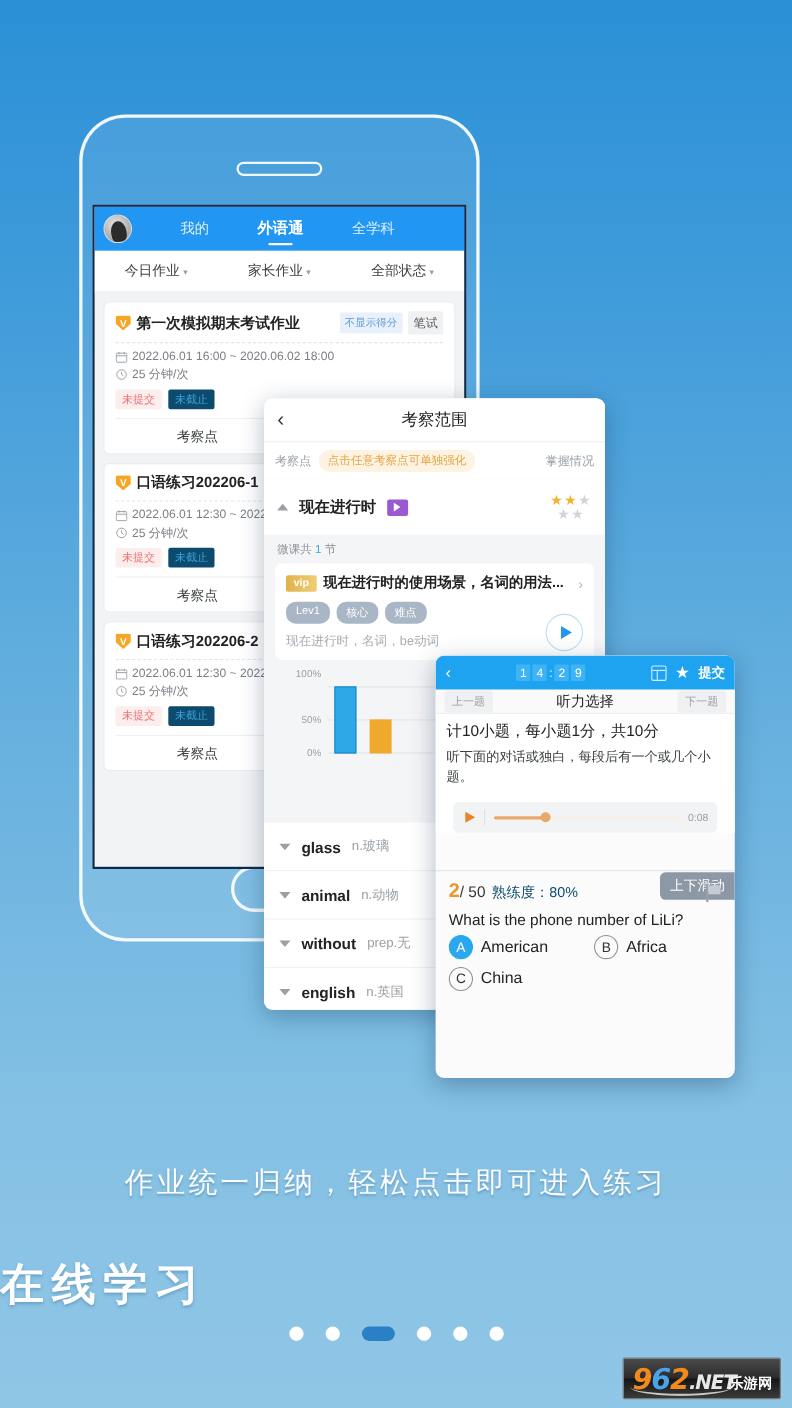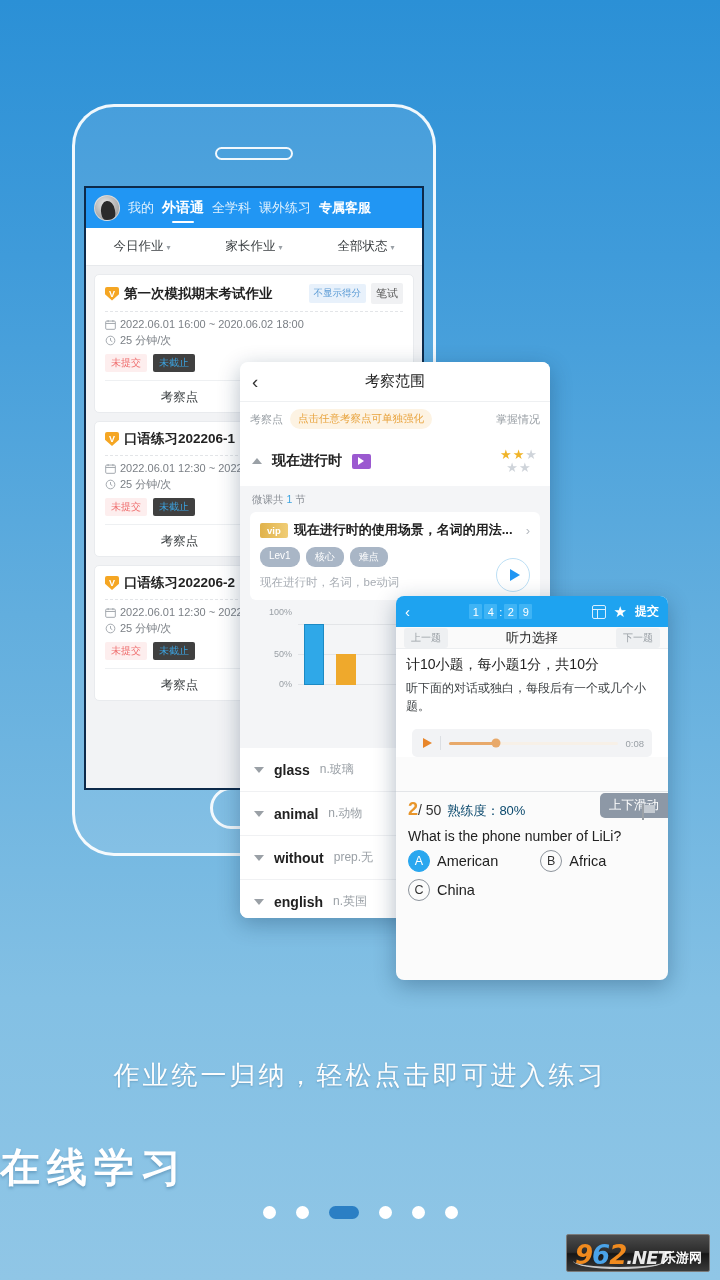--- a/index.html
+++ b/index.html
@@ -61,21 +61,21 @@
     width: 26px; height: 26px; border-radius: 50%;
     background: radial-gradient(circle at 42% 34%, #e9e9e9 0%, #bdbdbd 45%, #8d8d8d 100%);
     position: relative; overflow: hidden; flex: none;
     border: 1px solid rgba(255,255,255,0.5);
   }
   .avatar::after{
     content:""; position:absolute; left:6px; top:5px;
     width:14px; height:20px; border-radius:50% 50% 40% 40%;
     background:#2b2b2b; transform: rotate(-8deg);
   }
-  .s1-nav-item { color:#dff0fd; font-size:13px; white-space:nowrap; }
+  .s1-nav-item { color:#dff0fd; font-size:13px; white-space:nowrap;margin-left:36px; }
   .s1-nav-item.active { color:#fff; font-weight:bold; font-size:14px; position:relative; }
   .s1-nav-item.active::after{
     content:""; position:absolute; left:50%; transform:translateX(-50%);
     bottom:-6px; width:22px; height:2px; background:#fff; border-radius:2px;
   }
   .s1-nav-item.clipped{ overflow:hidden; }
   .s1-nav-item.strong { color:#fff; font-weight:bold; }
 
   .s1-filters {
     height: 38px; background:#fff;
@@ -107,21 +107,21 @@
   }
   .tag-plain{
     font-size:11px; color:#555; background:#f0f1f3;
     padding:3px 5px; border-radius:2px; white-space:nowrap;
   }
   .hw-divider{ border-top:1px dashed #e3e5e8; margin:7px 0 6px 0; }
   .hw-meta{ font-size:11px; color:#7a7f85; display:flex; align-items:center; gap:4px; margin-bottom:3px; }
   .mini-ico{ width:11px;height:11px; flex:none; }
   .hw-status{ display:flex; gap:6px; margin:6px 0 8px 0; }
   .st-red{ font-size:10px;color:#ef6f6f;background:#fdeeee;padding:2px 6px;border-radius:2px; }
-  .st-blue{ font-size:10px;color:#3ba3e0;background:#404040;padding:2px 6px;border-radius:2px; }
+  .st-blue{ font-size:10px;color:#3ba3e0;background:#0c4a6e;padding:2px 6px;border-radius:2px; }
   .hw-foot{
     border-top:1px solid #eef0f2; display:flex; height:32px;
   }
   .hw-foot-btn{ flex:1; text-align:center; line-height:32px; font-size:12.5px; color:#3c4043; }
   .hw-foot-btn.blue{ color:#3ba3e0; }
 
   
   .screen2{
     position:absolute;
     left:240px; top:362px;

